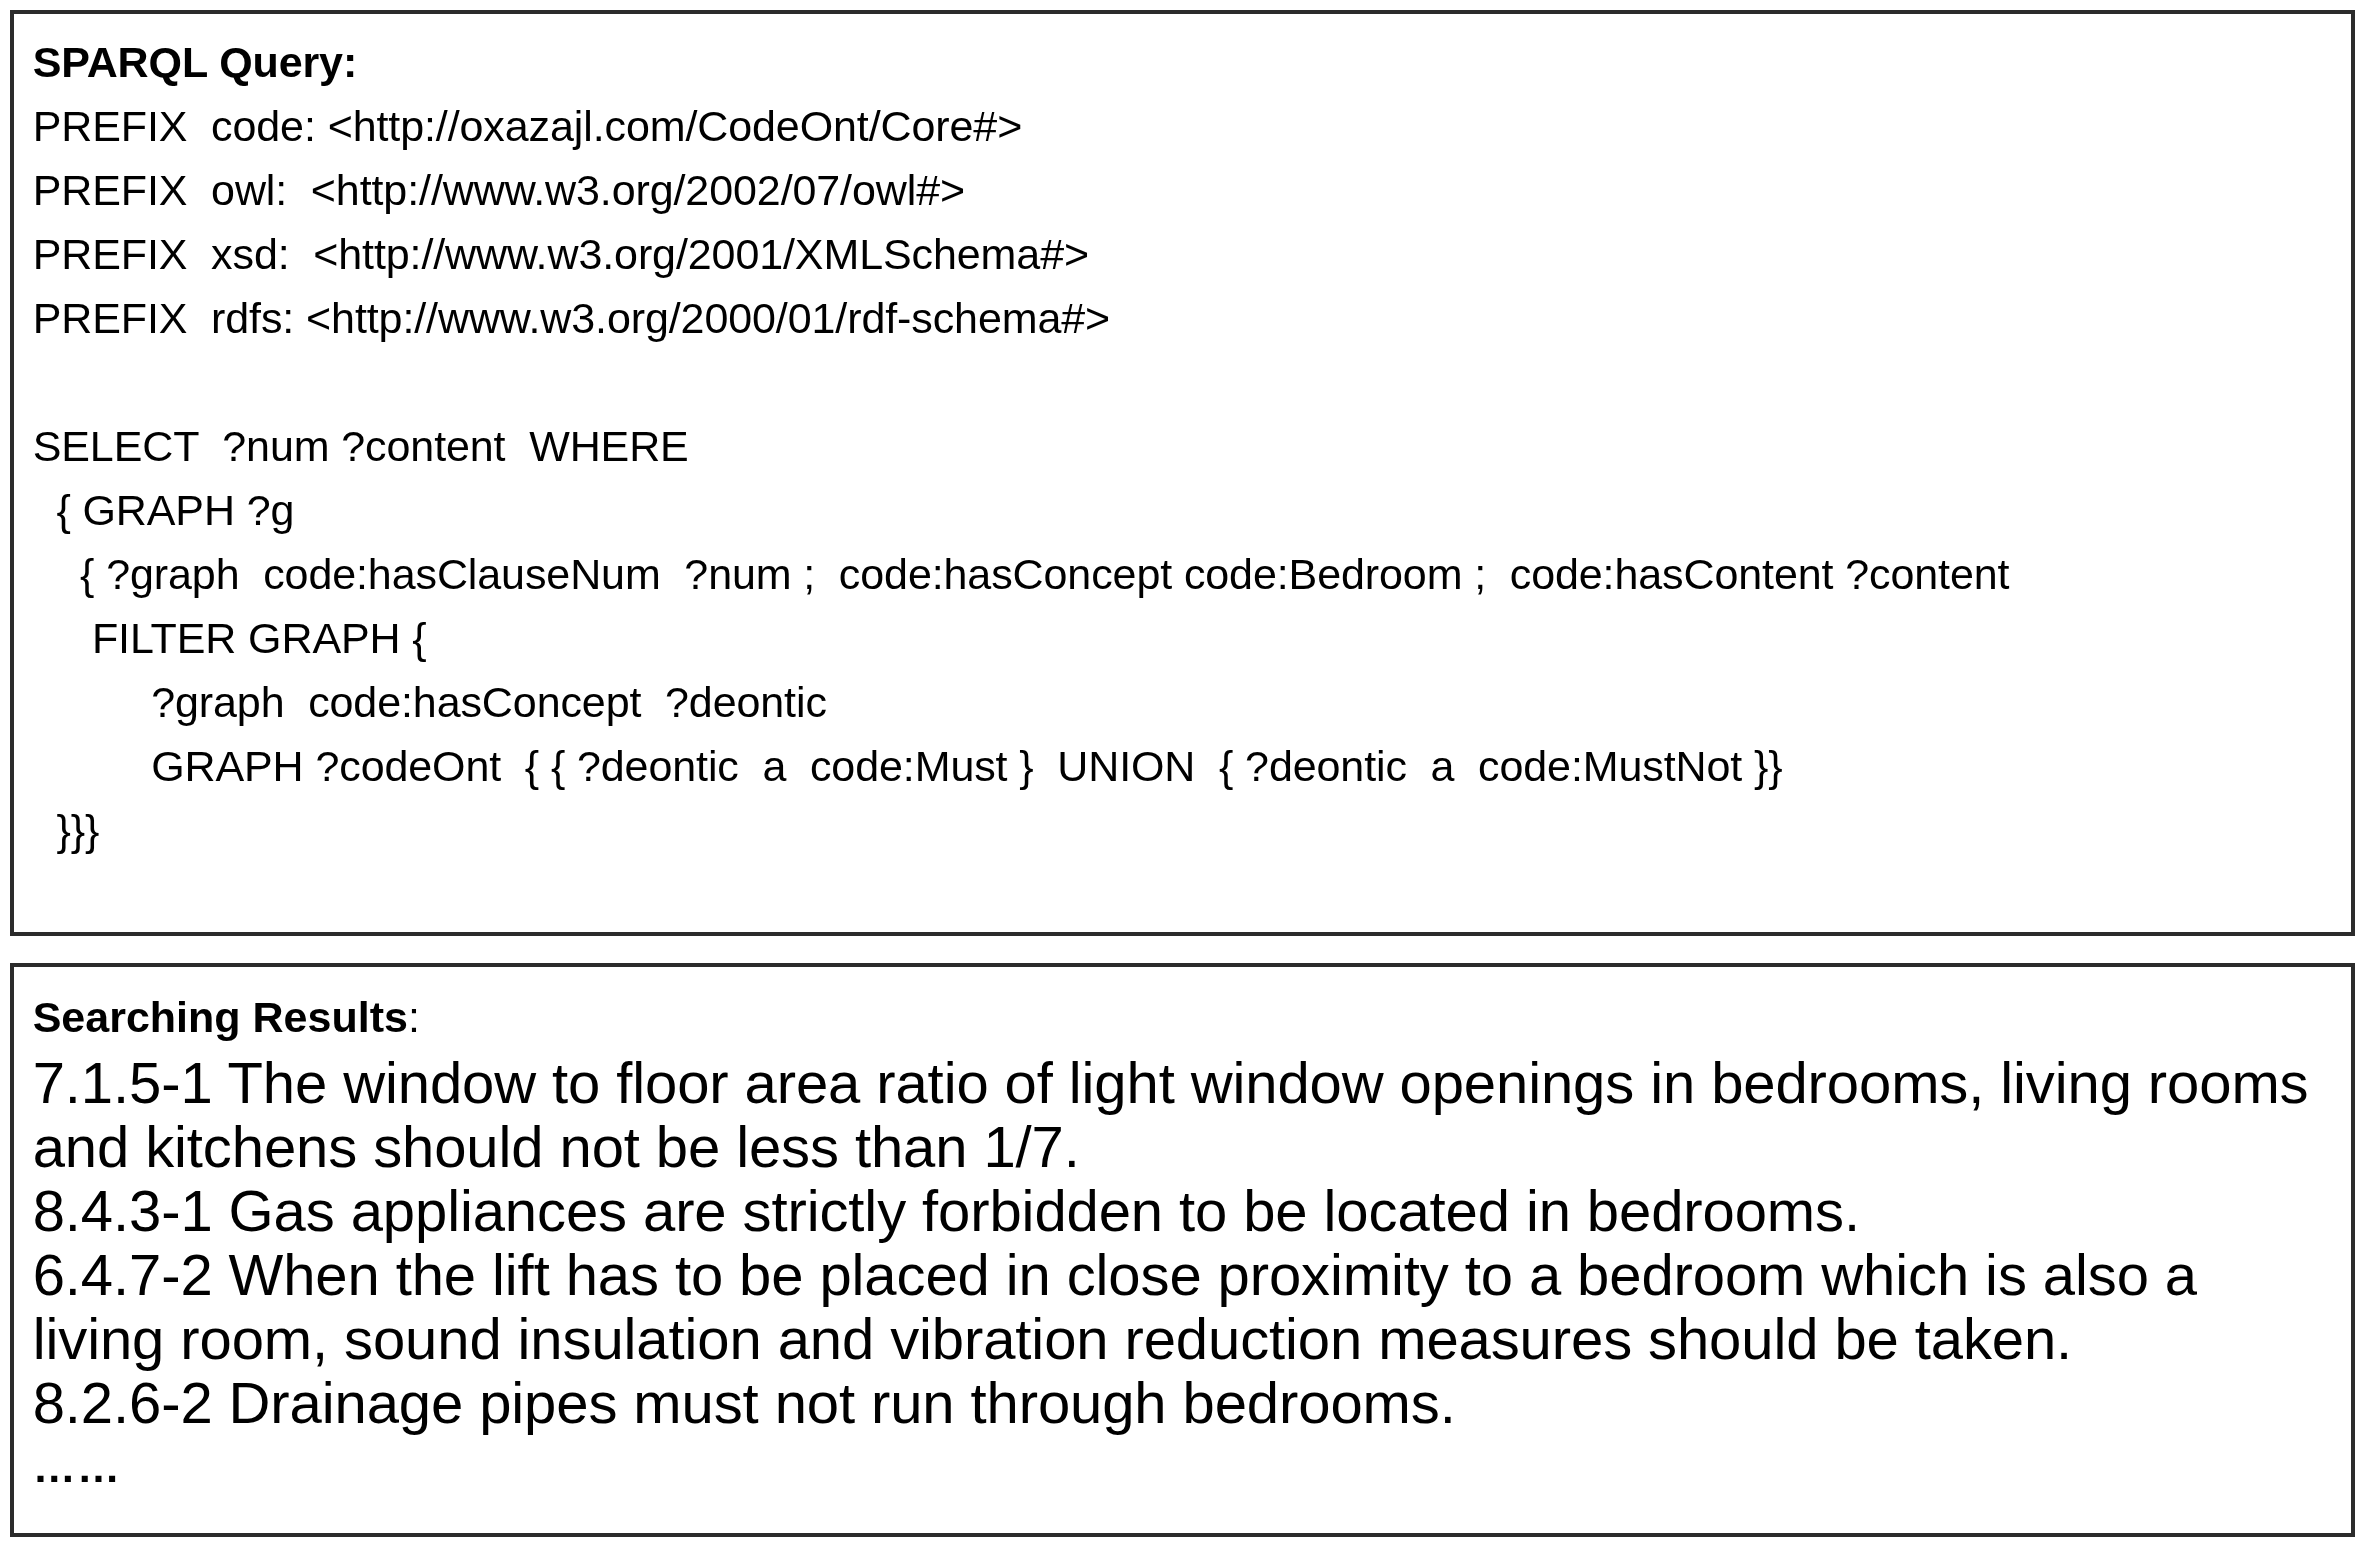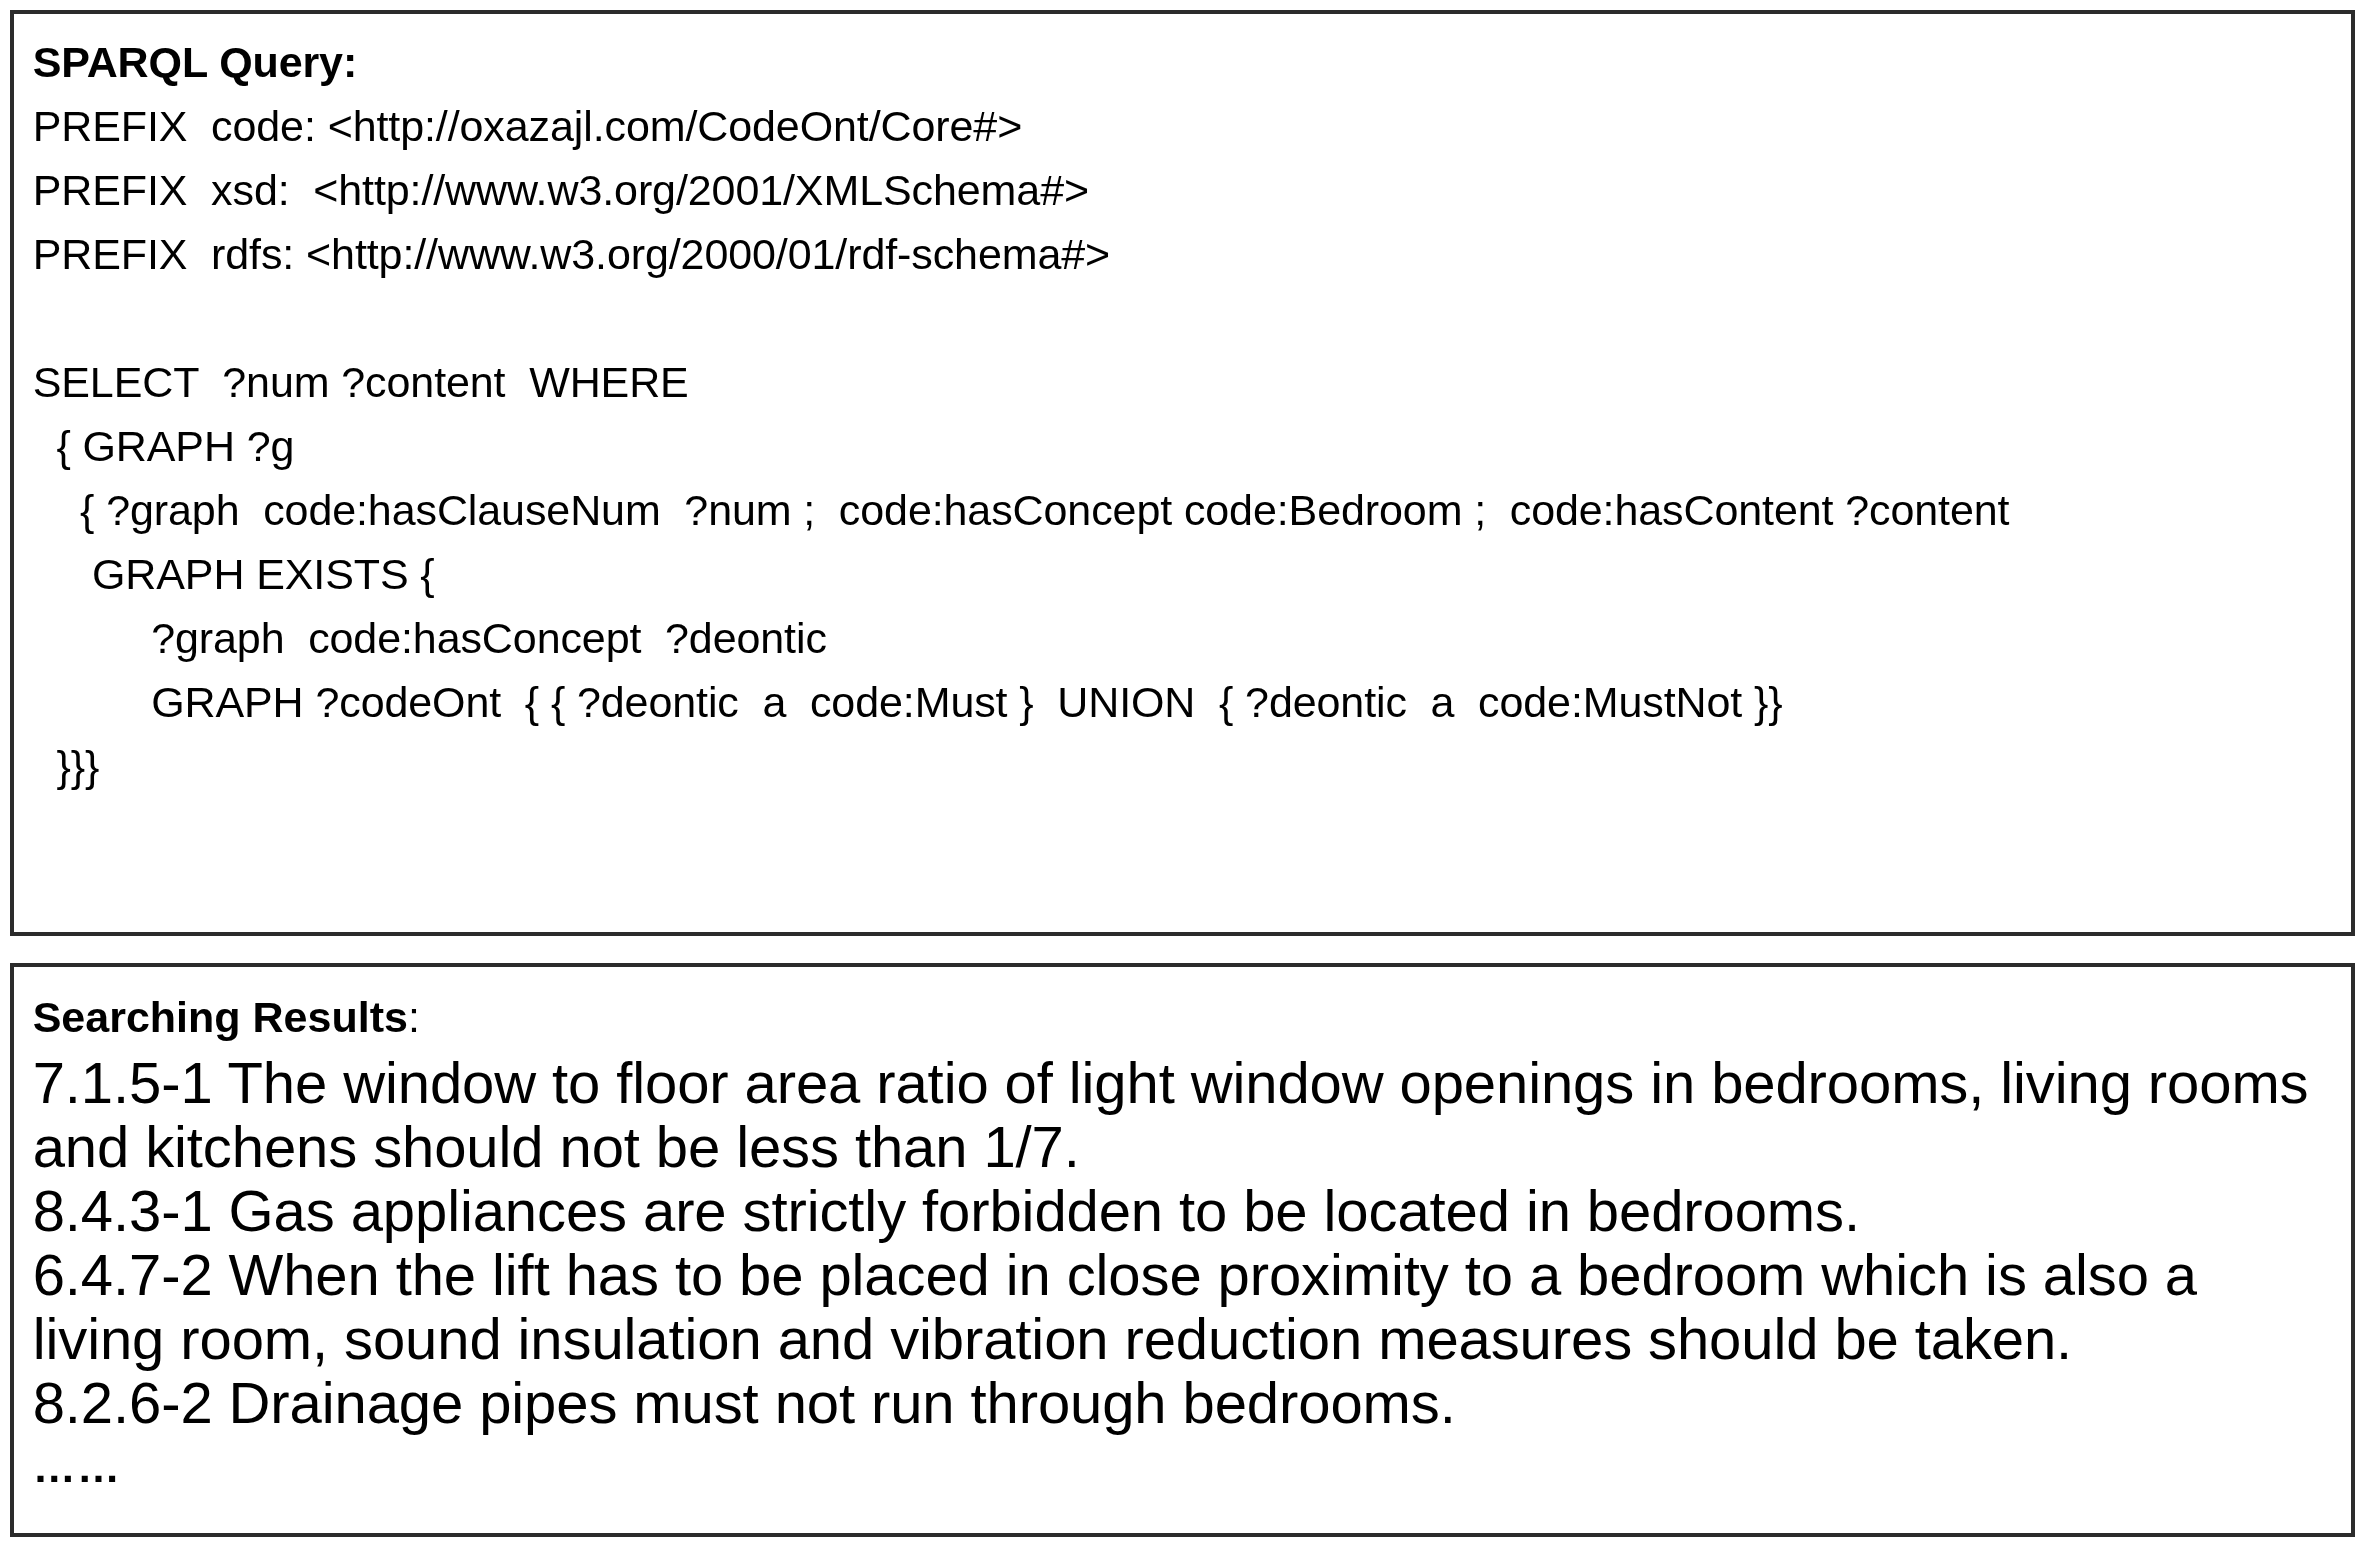--- a/index.html
+++ b/index.html
@@ -69,27 +69,28 @@
   }
 </style>
 </head>
 <body>
 
 <div class="page">
 
   <section class="panel panel-query">
     <div class="line bold">SPARQL Query:</div>
     <div class="line">PREFIX  code: &lt;http://oxazajl.com/CodeOnt/Core#&gt;</div>
+    <div class="line">PREFIX  owl:  &lt;http://www.w3.org/2002/07/owl#&gt;</div>
     <div class="line">PREFIX  xsd:  &lt;http://www.w3.org/2001/XMLSchema#&gt;</div>
     <div class="line">PREFIX  rdfs: &lt;http://www.w3.org/2000/01/rdf-schema#&gt;</div>
     <div class="line blank"></div>
     <div class="line">SELECT  ?num ?content  WHERE</div>
     <div class="line">  { GRAPH ?g</div>
     <div class="line">    { ?graph  code:hasClauseNum  ?num ;  code:hasConcept code:Bedroom ;  code:hasContent ?content</div>
-    <div class="line">     GRAPH EXISTS {</div>
+    <div class="line">     FILTER GRAPH {</div>
     <div class="line">          ?graph  code:hasConcept  ?deontic</div>
     <div class="line">          GRAPH ?codeOnt  { { ?deontic  a  code:Must }  UNION  { ?deontic  a  code:MustNot }}</div>
     <div class="line">  }}}</div>
   </section>
 
   <section class="panel panel-results">
     <div class="res-head"><span class="bold">Searching Results</span><span>:</span></div>
     <div class="res-line">7.1.5-1 The window to floor area ratio of light window openings in bedrooms, living rooms and kitchens should not be less than 1/7.</div>
     <div class="res-line">8.4.3-1 Gas appliances are strictly forbidden to be located in bedrooms.</div>
     <div class="res-line">6.4.7-2 When the lift has to be placed in close proximity to a bedroom which is also a living room, sound insulation and vibration reduction measures should be taken.</div>

